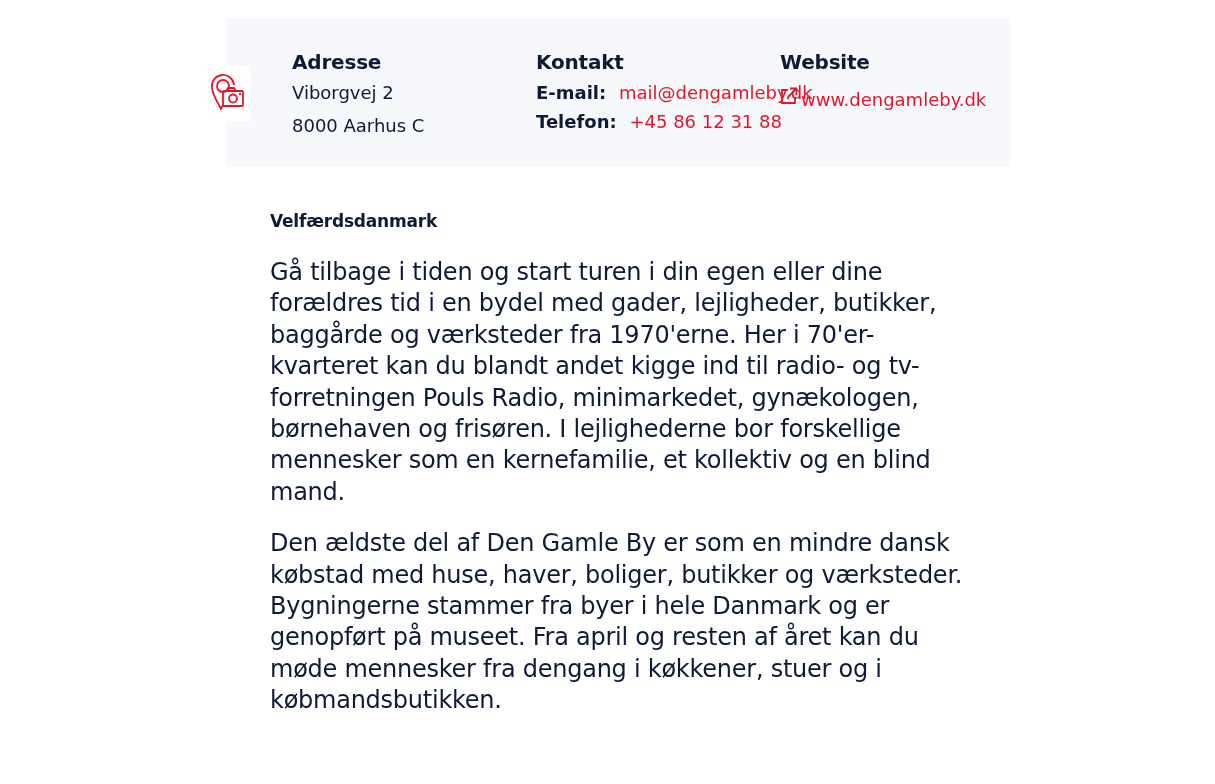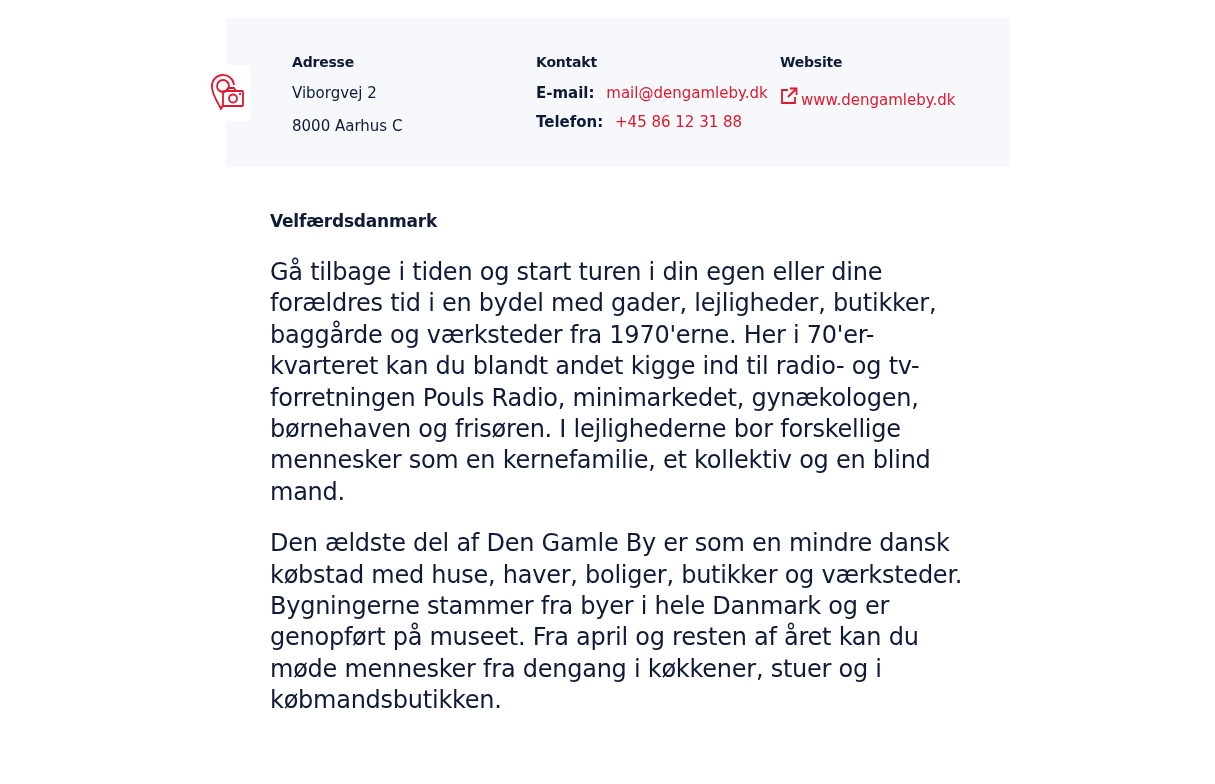--- a/index.html
+++ b/index.html
@@ -12,24 +12,24 @@
       position: absolute; left: 226px; top: 18px; width: 784px; height: 149px;
       background: #f6f8fb;
     }
     .icon-box {
       position: absolute; left: 208px; top: 65px; width: 42px; height: 56px;
       background: #ffffff; display: flex; align-items: center; justify-content: flex-start;
     }
     .icon-box svg { margin-left: 2px; }
     .col { position: absolute; top: 50px; }
     .col h3 {
-      margin: 0; font-size: 14px; font-weight: 700; color: #0e1a36;
+      margin: 0; font-size: 20px; font-weight: 700; color: #0e1a36;
       letter-spacing: -0.2px; line-height: 24px;
     }
-    .col .line { font-size: 15px; line-height: 16px; position: absolute; white-space: nowrap; }
+    .col .line { font-size: 18px; line-height: 16px; position: absolute; white-space: nowrap; }
     .col-address { left: 292px; }
     .col-contact { left: 536px; }
     .col-website { left: 780px; }
     .lbl { font-weight: 700; color: #0e1a36; }
     .red { color: #e0182d; text-decoration: none; }
     .website-link { display: flex; align-items: center; gap: 3px; }
 
     .content { position: absolute; left: 270px; top: 205px; width: 700px; }
     .content h2 {
       margin: 0; font-size: 17px; font-weight: 700; color: #0e1a36; letter-spacing: -0.2px;

